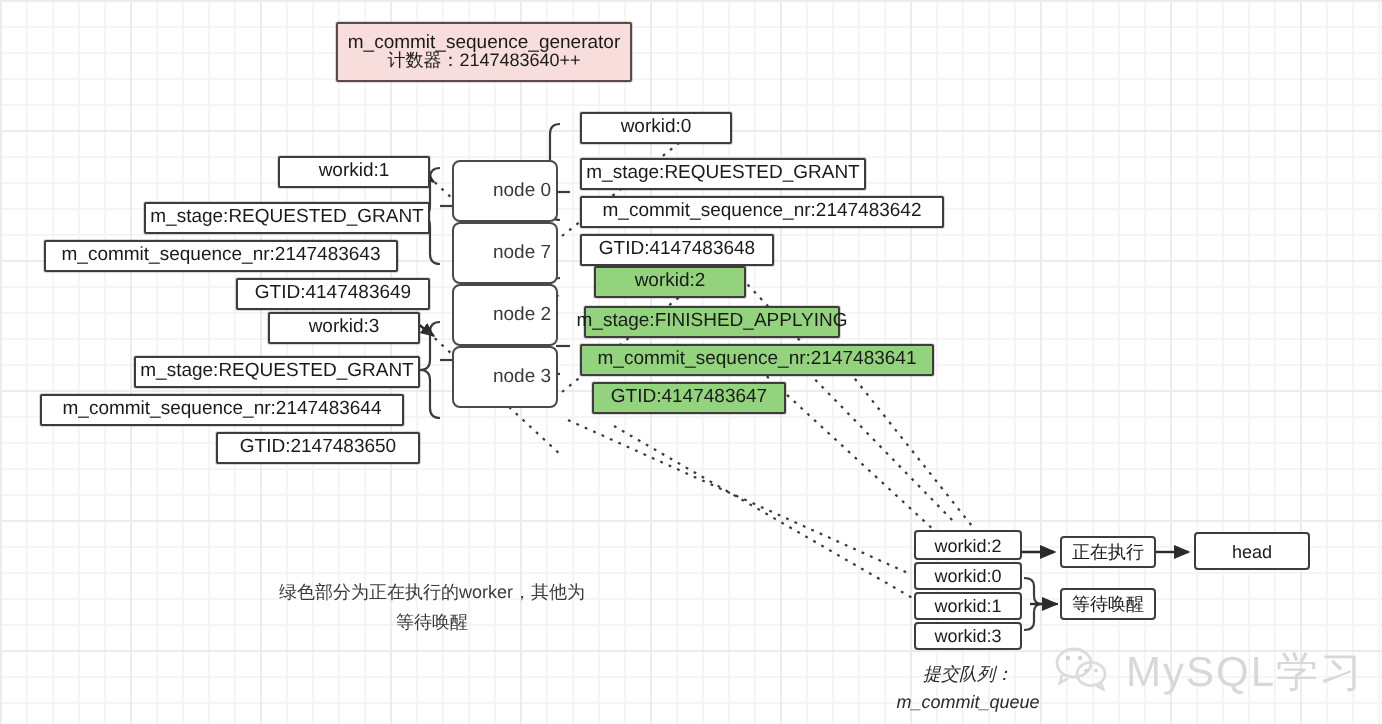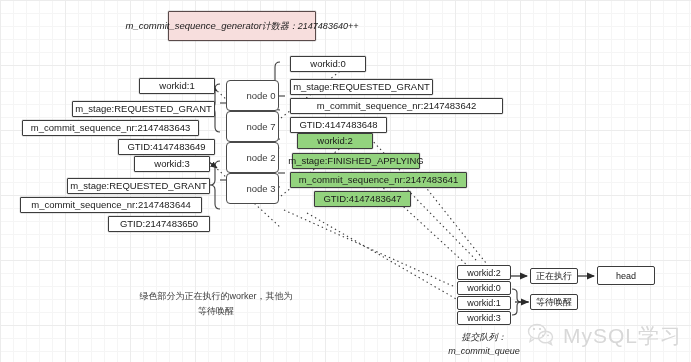--- a/index.html
+++ b/index.html
@@ -31,23 +31,22 @@
     font-size:9.5px;
     line-height:1;
     display:flex;align-items:center;justify-content:center;
     white-space:nowrap;
     border-radius:1px;
     box-shadow:0 0 0 0.4px rgba(60,60,60,.25);
   }
   .green{background:#93d37e;}
   .pink{background:#f7dedd;border:1.3px solid #5a4a4a;}
   .gen{
-    flex-direction:row;justify-content:center;gap:0;
+    flex-direction:column;justify-content:center;gap:0;
     font-size:9.5px;
-    font-style:italic;
   }
   .gen .l2{font-size:9px;}
   .node{
     position:absolute;box-sizing:border-box;
     border:1.3px solid #4a4a4a;background:#ffffff;
     display:flex;align-items:center;justify-content:center;
     font-size:9.5px;color:#3a3a3a;border-radius:4px;padding-left:17px;
   }
   .qbox{
     position:absolute;box-sizing:border-box;
@@ -170,37 +169,37 @@
   <div class="box" style="left:108px;top:216px;width:102px;height:16px;">
     <span>GTID:2147483650</span>
   </div>
 
   <div class="box" style="left:290px;top:56px;width:76px;height:16px;">
     <span>workid:0</span>
   </div>
   <div class="box" style="left:290px;top:79px;width:143px;height:16px;">
     <span>m_stage:REQUESTED_GRANT</span>
   </div>
-  <div class="box" style="left:290px;top:98px;width:213px;height:16px;">
+  <div class="box" style="left:290px;top:98px;width:182px;height:16px;">
     <span>m_commit_sequence_nr:2147483642</span>
   </div>
   <div class="box" style="left:290px;top:117px;width:97px;height:16px;">
     <span>GTID:4147483648</span>
   </div>
 
   <div class="box green" style="left:297px;top:133px;width:76px;height:16px;">
     <span>workid:2</span>
   </div>
   <div class="box green" style="left:292px;top:153px;width:128px;height:16px;">
     <span>m_stage:FINISHED_APPLYING</span>
   </div>
   <div class="box green" style="left:290px;top:172px;width:177px;height:16px;">
     <span>m_commit_sequence_nr:2147483641</span>
   </div>
-  <div class="box green" style="left:296px;top:191px;width:97px;height:16px;margin-left:18px;">
+  <div class="box green" style="left:296px;top:191px;width:97px;height:16px;">
     <span>GTID:4147483647</span>
   </div>
 
   <div class="qbox green" style="left:457px;top:265px;width:54px;height:15px;">
     <span>workid:2</span>
   </div>
   <div class="qbox" style="left:457px;top:281px;width:54px;height:14px;">
     <span>workid:0</span>
   </div>
   <div class="qbox" style="left:457px;top:296px;width:54px;height:14px;">

